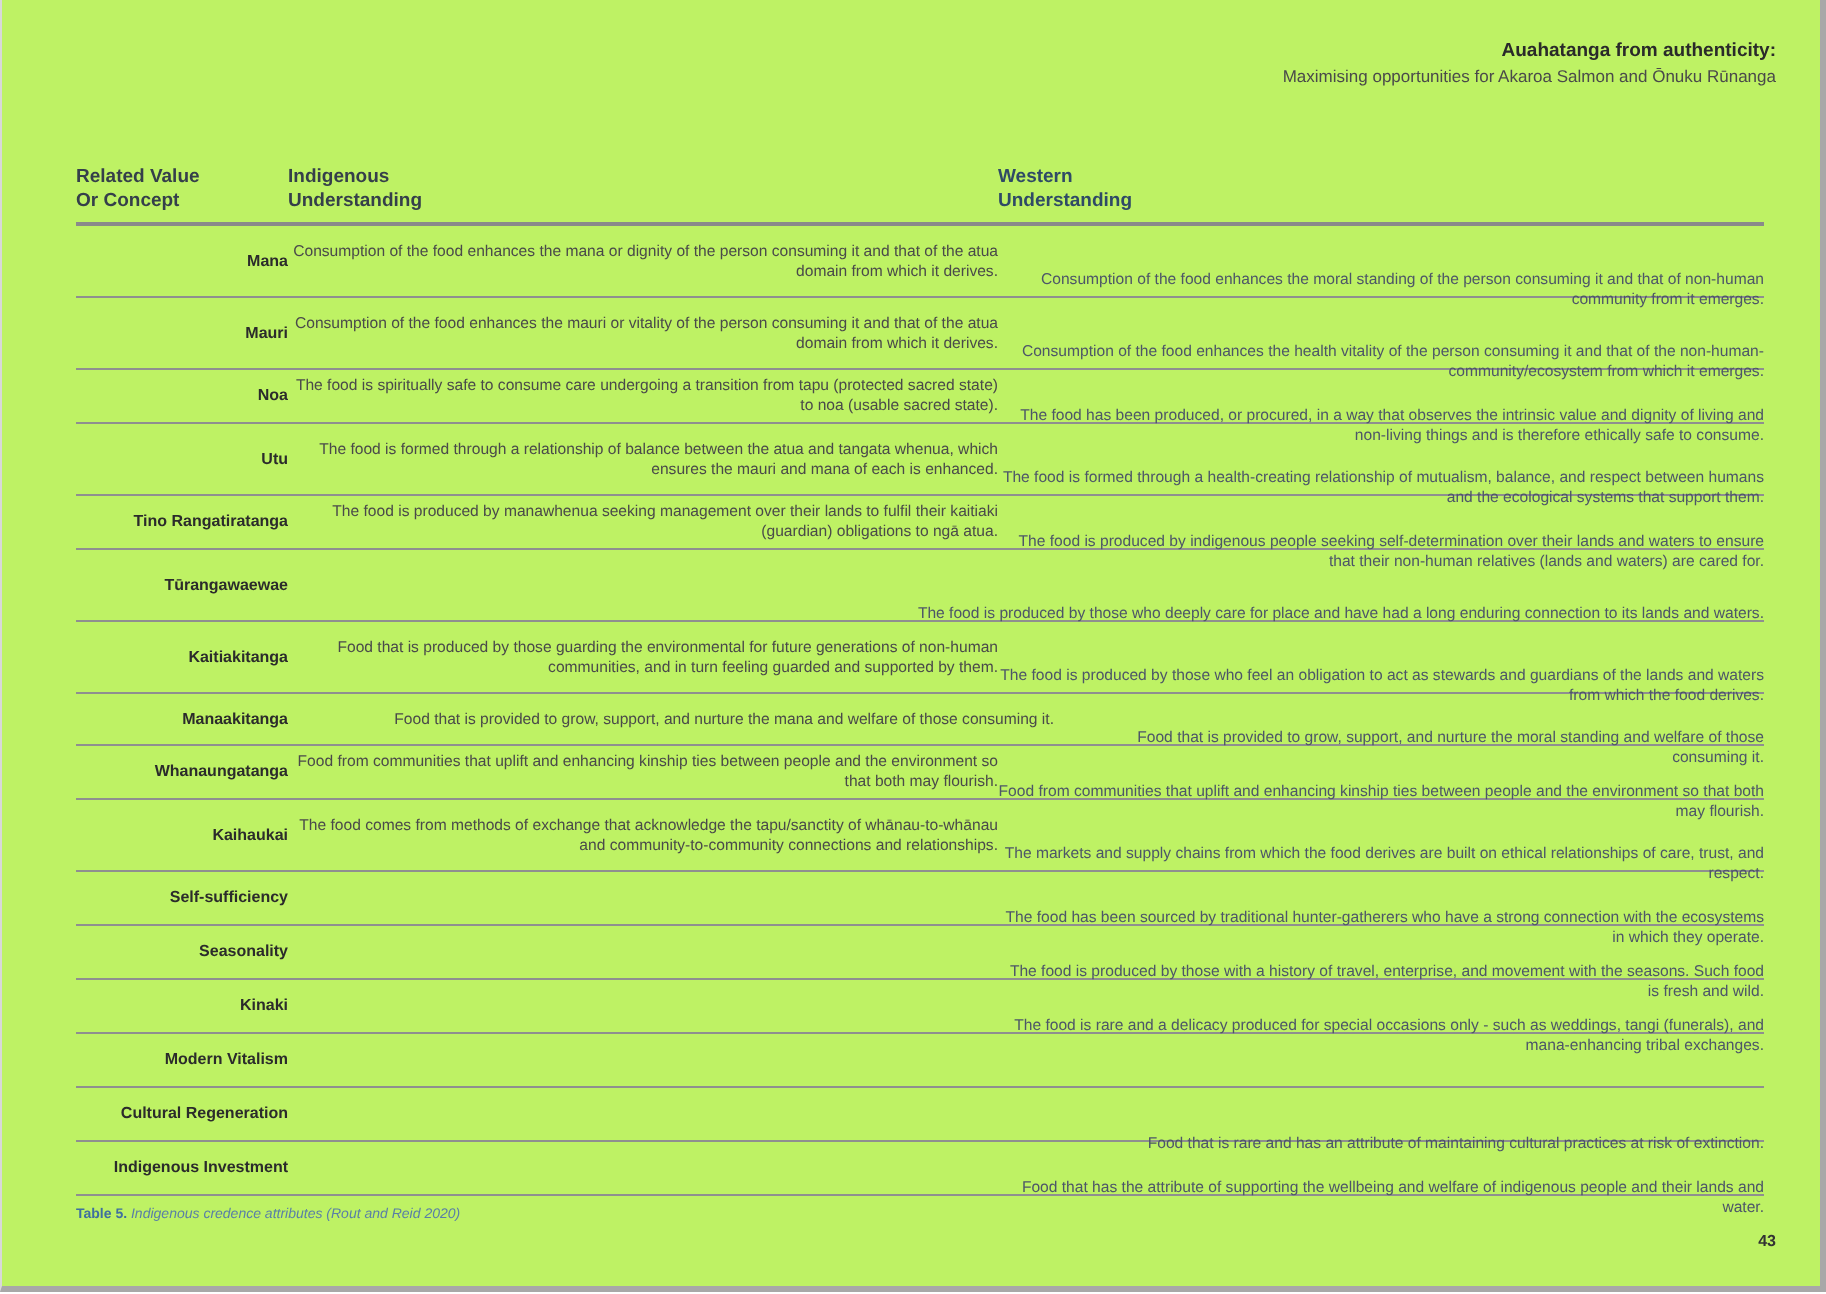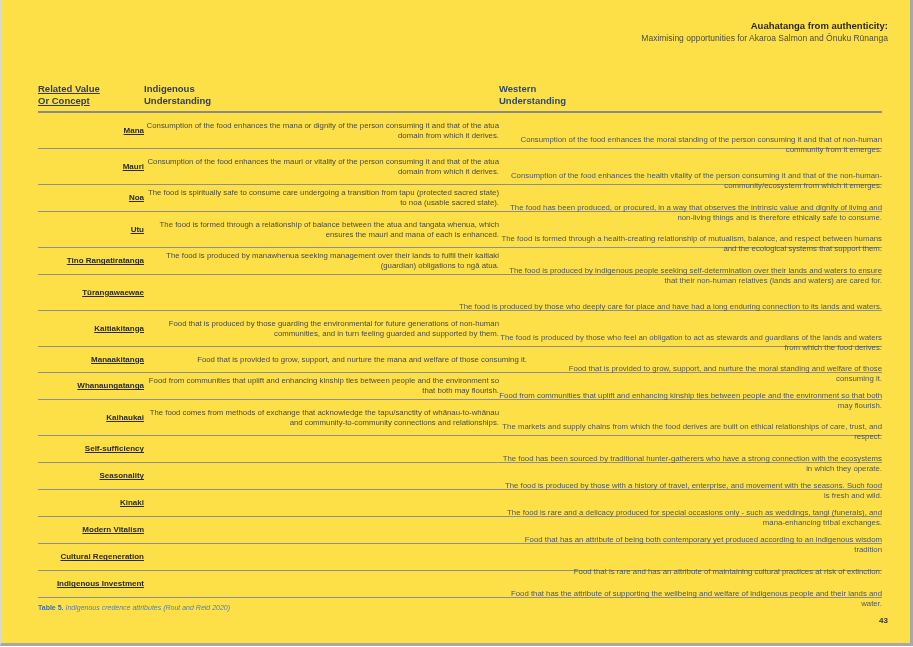--- a/index.html
+++ b/index.html
@@ -6,21 +6,21 @@
   body {
     width: 913px; height: 647px; overflow: hidden;
     background: #ffffff;
     font-family: "Liberation Sans", sans-serif;
     color: #3a3a3a;
     position: relative;
   }
   .page {
     position: absolute; left: 0; top: 0;
     width: 909px; height: 643px;
-    background: #fde047;
+    background: #bef264;
     border-right: 3px solid #a8a8a8;
     border-bottom: 3px solid #a8a8a8;
     border-left: 1px solid #d8d8d8;
   }
   .running-head {
     position: absolute; right: 22px; top: 20px;
     text-align: right; line-height: 12px;
   }
   .running-head .rh-title {
     font-weight: bold; font-size: 9.5px; color: #2a2a2a;
@@ -31,21 +31,21 @@
   .table {
     position: absolute; left: 37px; top: 83px; width: 844px;
   }
   .thead {
     display: flex; height: 28px; border-bottom: 2px solid #8a8a8a;
     font-weight: bold; font-size: 9.5px; line-height: 12px; color: #3b4a5a;
   }
   .thead .c1 { color: #353f4a; }
   .thead .c2 { color: #353f4a; }
   .thead .c3 { color: #2f4a66; }
-  .c1 { width: 106px; flex: none; padding-left: 0; text-decoration: underline; }
+  .c1 { width: 106px; flex: none; padding-left: 0; }
   .c2 { width: 355px; flex: none; }
   .c3 { flex: 1; }
   .row {
     display: flex; align-items: center;
     border-bottom: 1.5px solid #8f8f8f;
     font-size: 7.8px; line-height: 9.6px; text-align: right;
   }
   .row .c1 { font-weight: bold; color: #2b2b2b; font-size: 8px; }
   .row .c2 { color: #4a4a4a; padding: 2px 0; }
   .row .c3 { color: #4d5668; padding: 2px 0; margin-top: 29px; }
@@ -148,21 +148,20 @@
       <div class="c3">The food is produced by those with a history of travel, enterprise, and movement with the seasons. Such food is fresh and wild.</div>
     </div>
     <div class="row h2b">
       <div class="c1">Kinaki</div>
       <div class="c2"></div>
       <div class="c3">The food is rare and a delicacy produced for special occasions only - such as weddings, tangi (funerals), and mana-enhancing tribal exchanges.</div>
     </div>
     <div class="row h2b">
       <div class="c1">Modern Vitalism</div>
       <div class="c2"></div>
-      <div class="c3">Food that has an attribute of being both contemporary yet produced according to an indigenous wisdom tradition</div>
     </div>
     <div class="row h2b">
       <div class="c1">Cultural Regeneration</div>
       <div class="c2"></div>
       <div class="c3">Food that is rare and has an attribute of maintaining cultural practices at risk of extinction.</div>
     </div>
     <div class="row h2b">
       <div class="c1">Indigenous Investment</div>
       <div class="c2"></div>
       <div class="c3">Food that has the attribute of supporting the wellbeing and welfare of indigenous people and their lands and water.</div>

